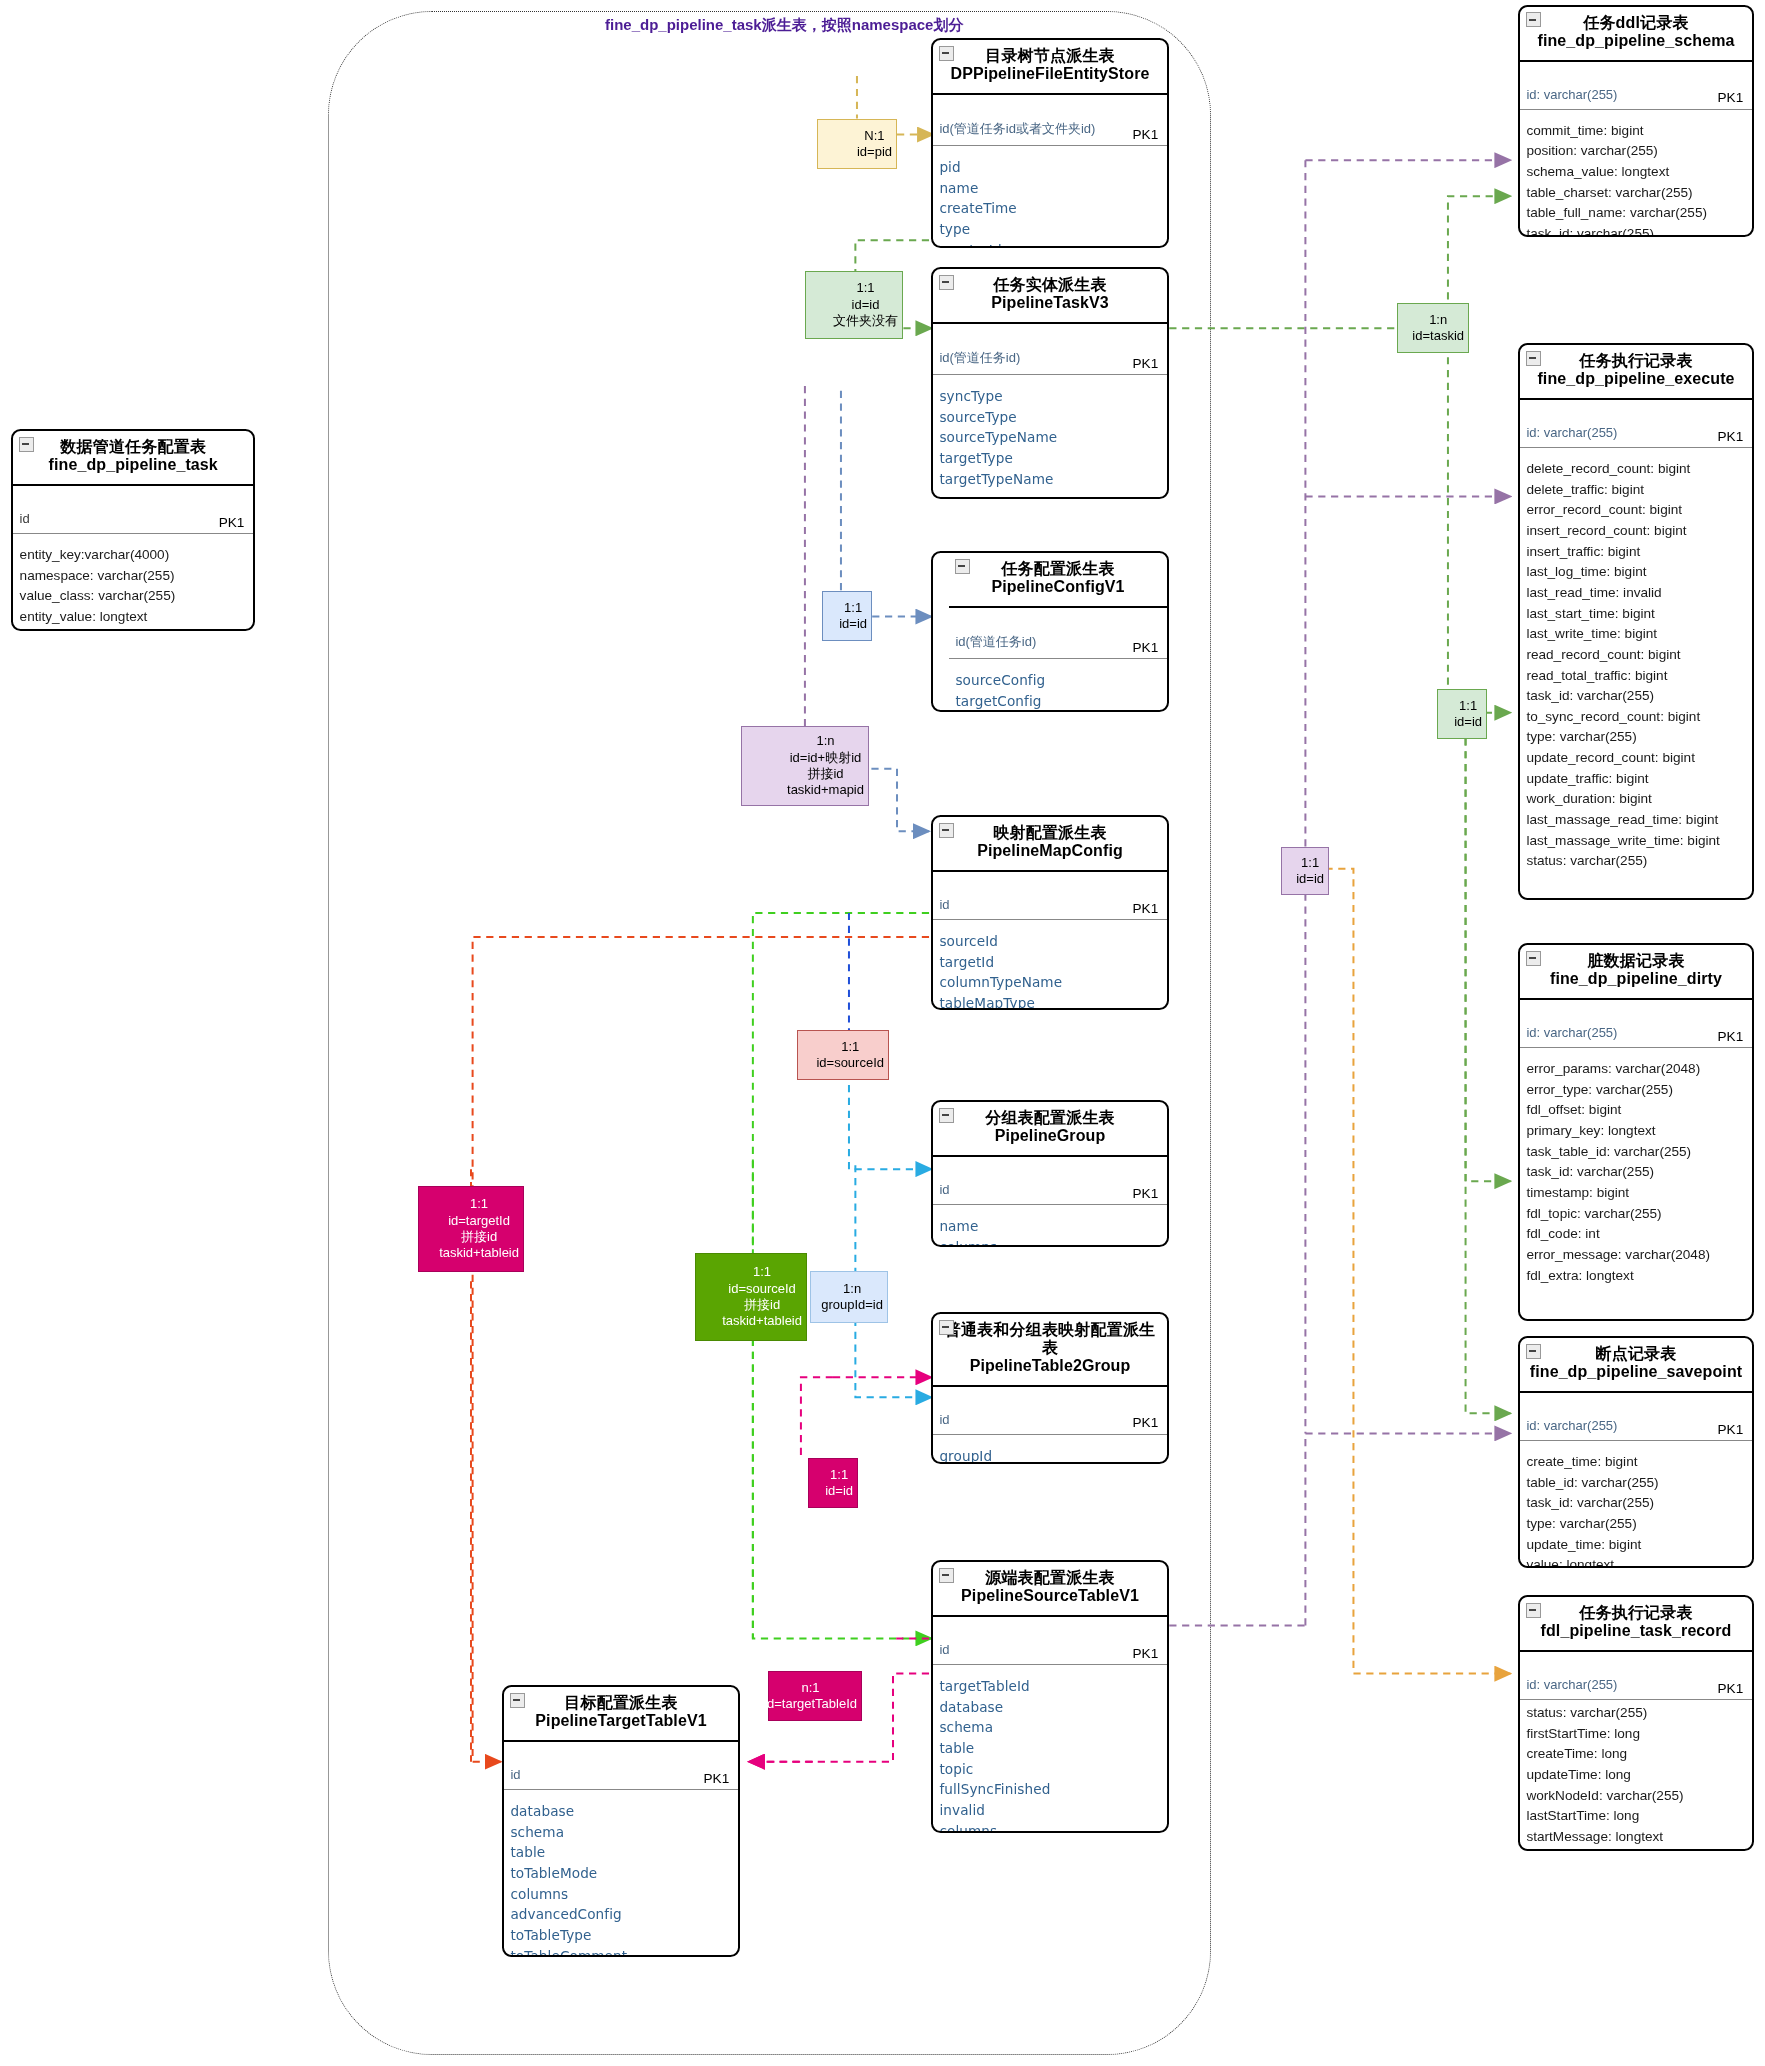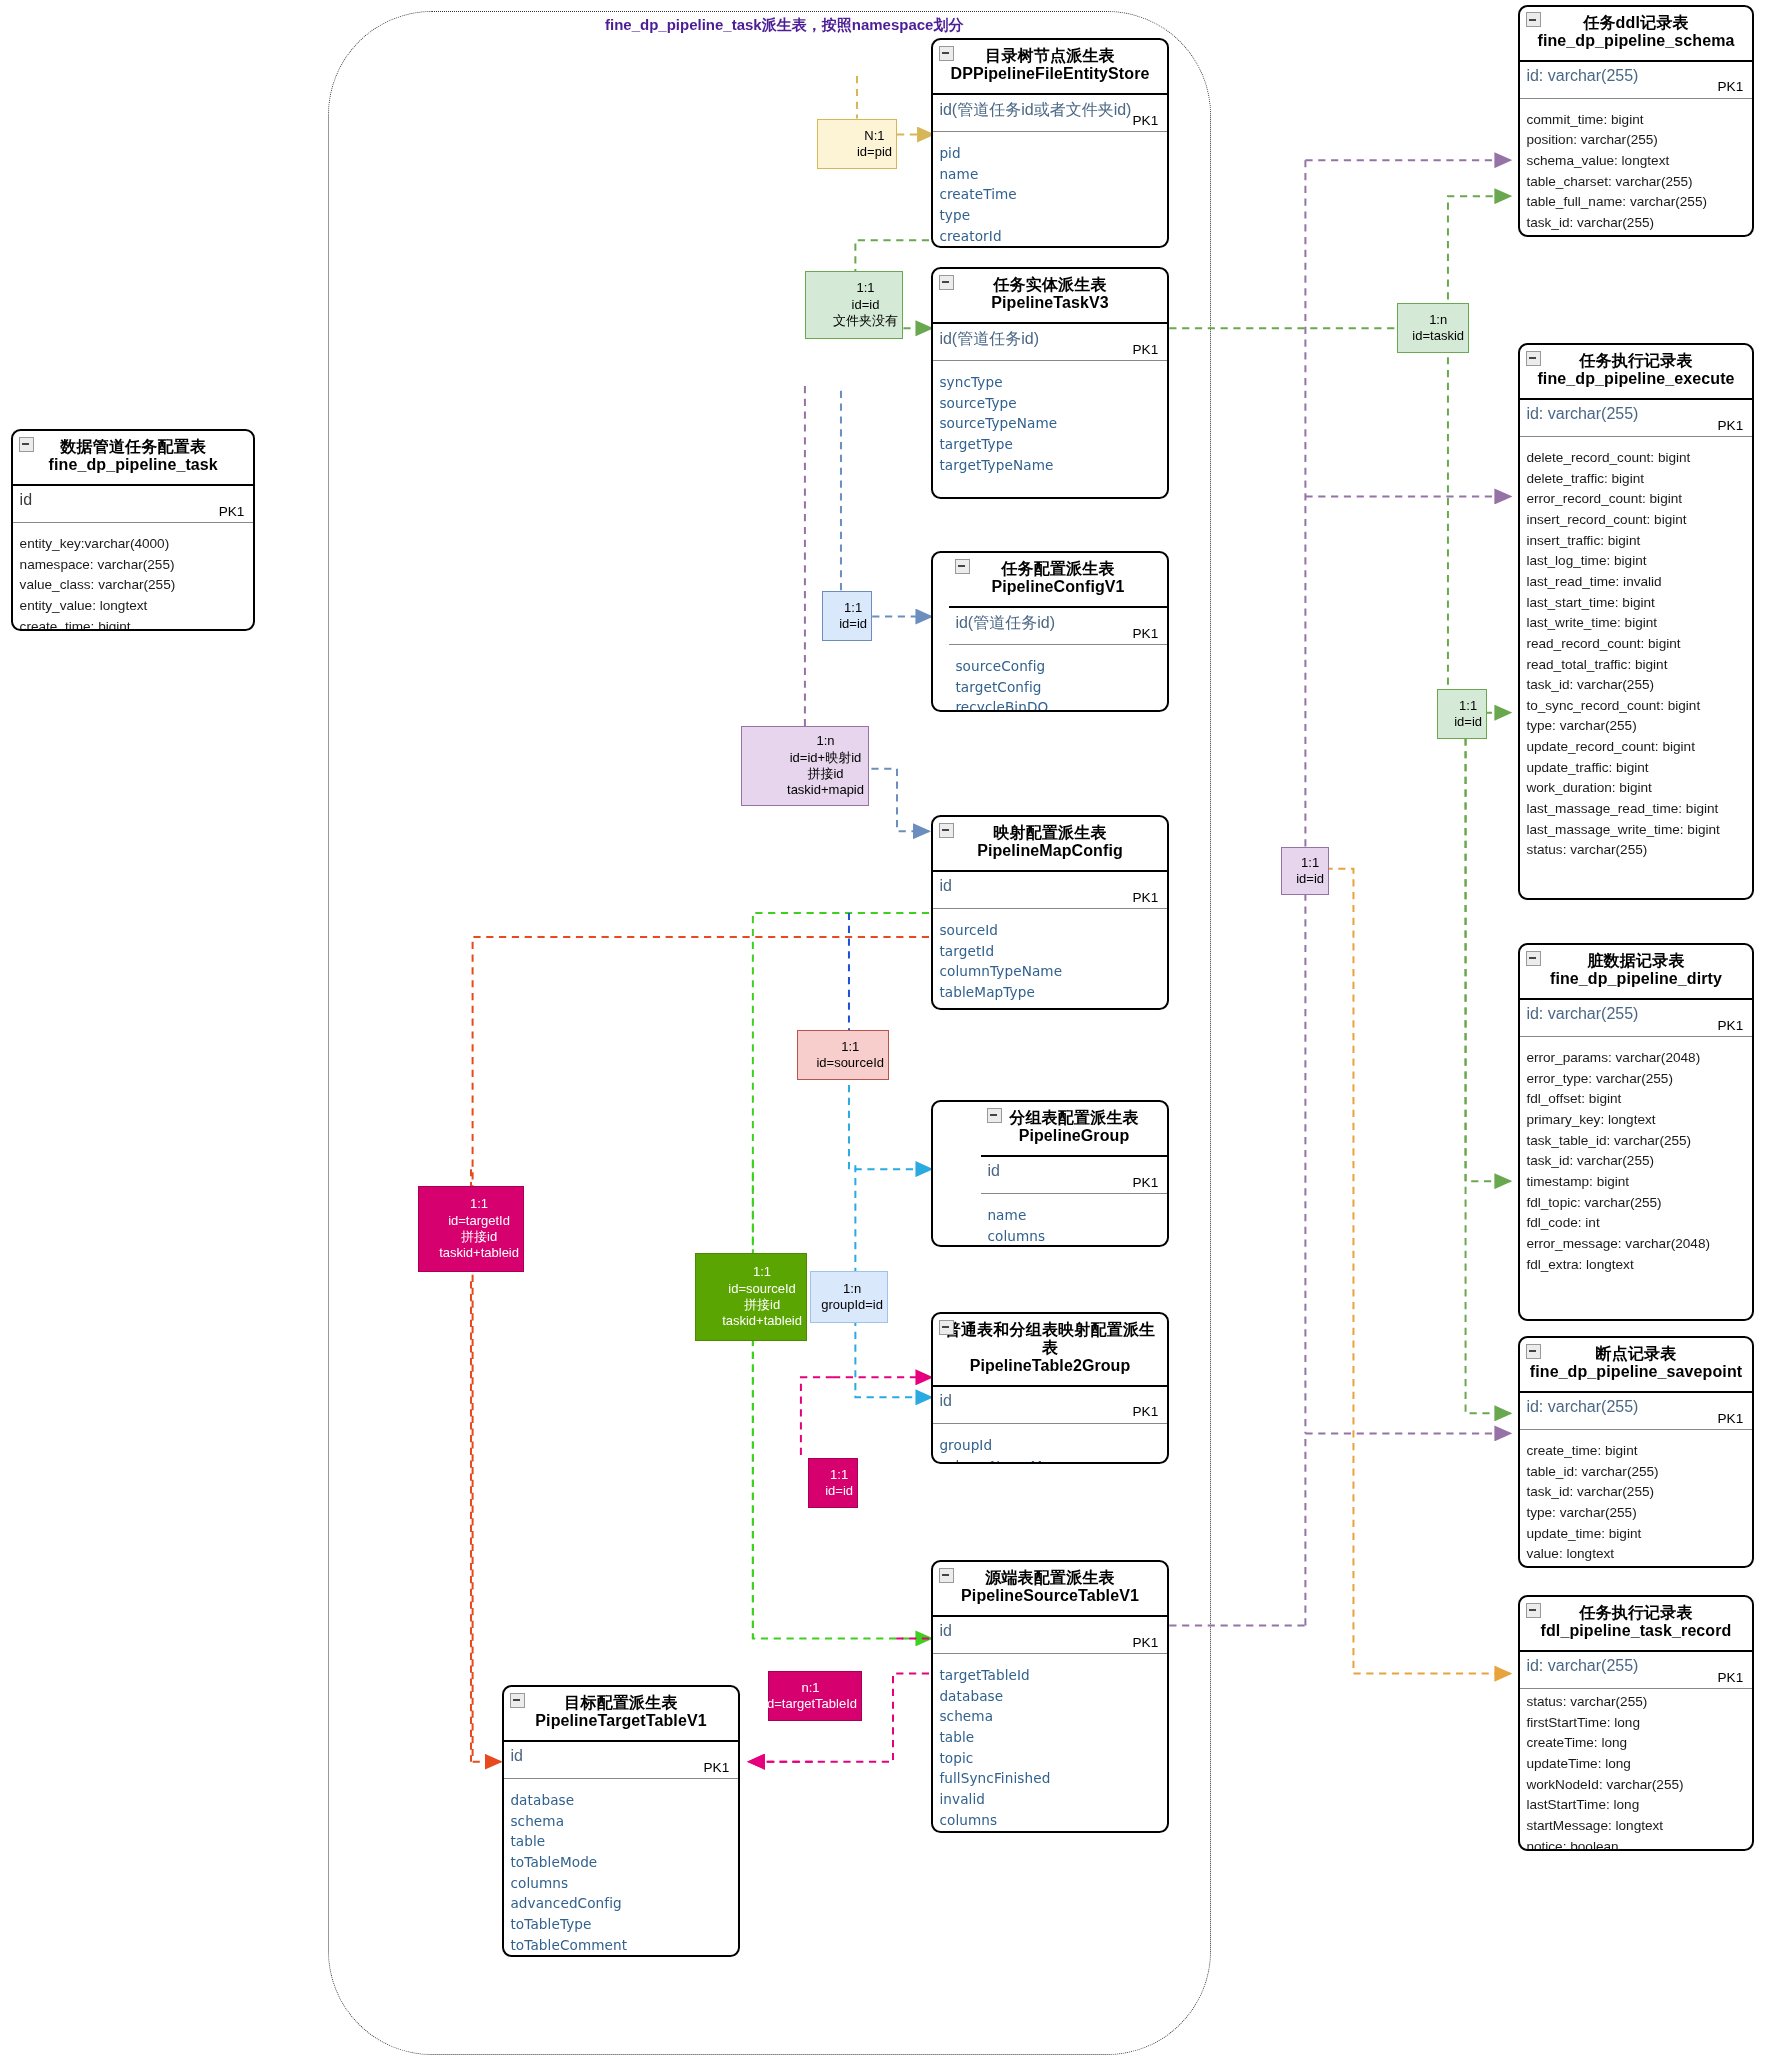--- a/index.html
+++ b/index.html
@@ -10,21 +10,21 @@
   
   .entity{position:absolute;box-sizing:border-box;background:#ffffff;
           border:2px solid #000;border-radius:9.6px;overflow:hidden;}
   .ent-head{position:relative;border-bottom:2px solid #000;padding:7.2px 8px 8.8px 8px;text-align:center;}
   .ent-head .min-icon{position:absolute;left:5.6px;top:5.6px;width:13.6px;height:13px;
         border:0.8px solid #999;background:#ececec;display:block;}
   .ent-head .min-icon:after{content:"";position:absolute;left:2.4px;top:5.6px;width:7.2px;height:1.6px;background:#444;}
   .ent-title-cn{font-size:16px;font-weight:bold;color:#000;line-height:1.12;letter-spacing:0.2px;}
   .ent-title-en{font-size:16px;font-weight:bold;color:#000;line-height:1.18;letter-spacing:0.1px;}
   .ent-pk{position:relative;border-bottom:1.3px solid #888;padding:5.6px 8px 6.4px 6.4px;min-height:24px;}
-  .ent-pk .pkname{font-size:16px;color:#4a6785;display:inline-block;}
+  .ent-pk .pkname{font-size:13px;color:#4a6785;display:inline-block;margin-top:20px;}
   .ent-pk .pkname.plain{color:#3b3b3b;}
   .ent-pk .pklab{position:absolute;right:8.8px;bottom:3.2px;font-size:13.6px;color:#000;}
   .ent-body{padding:11.2px 6.4px 8px 6.4px;}
   .fld{font-size:13.6px;line-height:1.52;color:#31618e;white-space:nowrap;}
   .fld.mono{font-family:"DejaVu Sans",sans-serif;color:#31618e;letter-spacing:0.1px;}
   .fld.dark{color:#1a1a1a;font-family:"Liberation Sans",sans-serif;}
 
   
   .rel{position:absolute;box-sizing:border-box;display:flex;align-items:center;justify-content:flex-end;
        text-align:center;font-size:13px;line-height:1.26;border-width:1.2px;border-style:solid;padding:2.4px 4px;}
@@ -215,21 +215,21 @@
       <span class="pklab">PK1</span>
     </div>
     <div class="ent-body">
       <div class="fld mono">sourceId</div>
       <div class="fld mono">targetId</div>
       <div class="fld mono">columnTypeName</div>
       <div class="fld mono">tableMapType</div>
     </div>
   </div>
 
-  <div class="entity" style="left:931px;top:1100px;width:238px;height:147px;padding-left:48px;">
+  <div class="entity" style="left:931px;top:1100px;width:238px;height:147px;">
     <div class="ent-head">
       <span class="min-icon"></span>
       <div class="ent-title-cn">分组表配置派生表</div>
       <div class="ent-title-en">PipelineGroup</div>
     </div>
     <div class="ent-pk">
       <span class="pkname">id</span>
       <span class="pklab">PK1</span>
     </div>
     <div class="ent-body">

